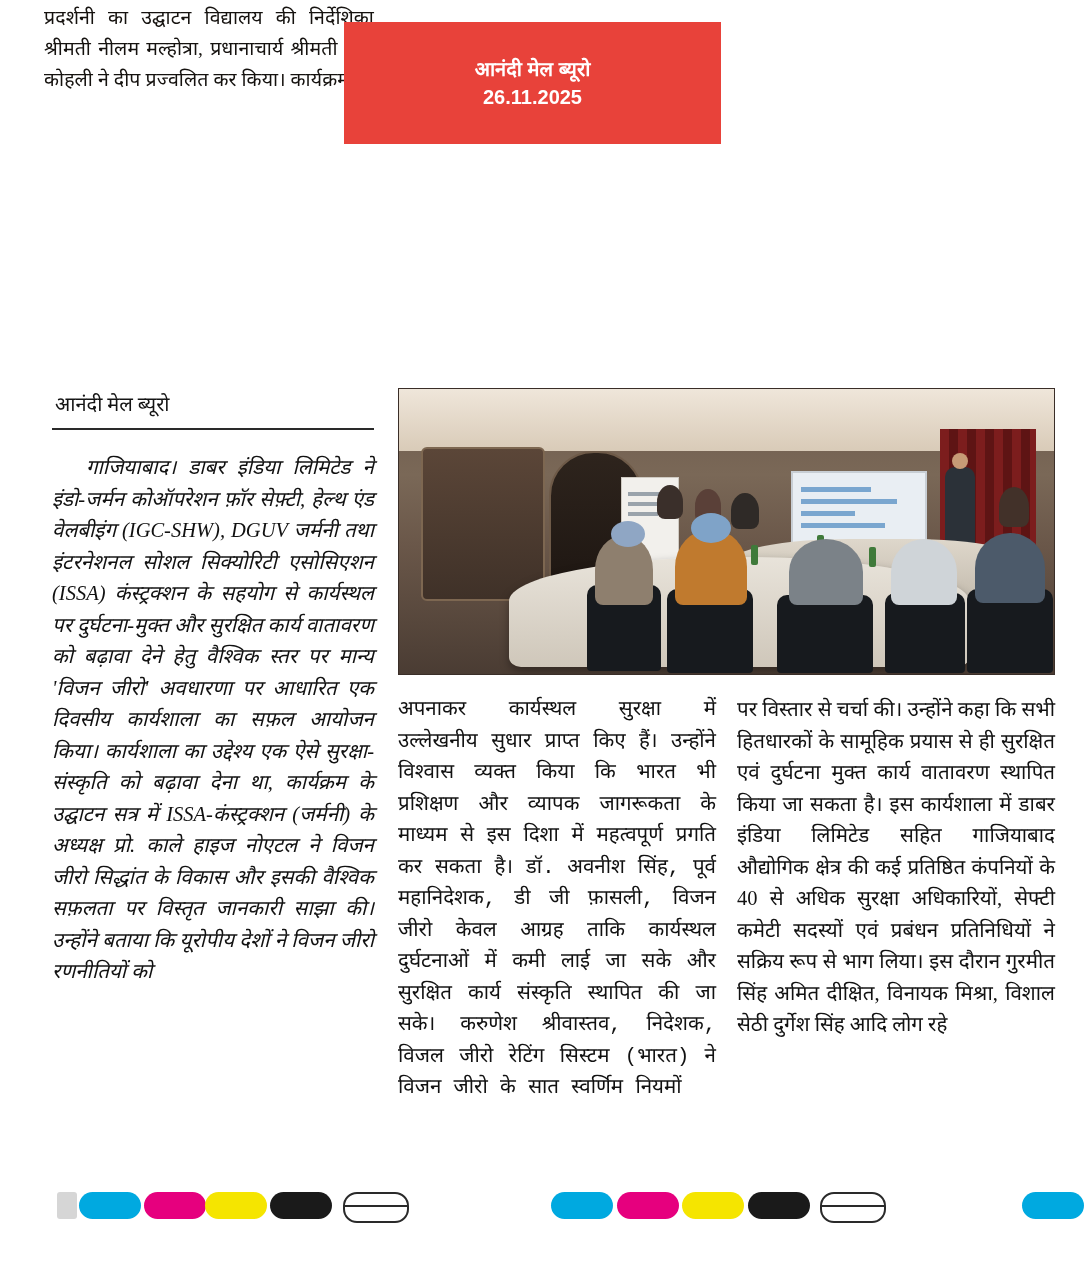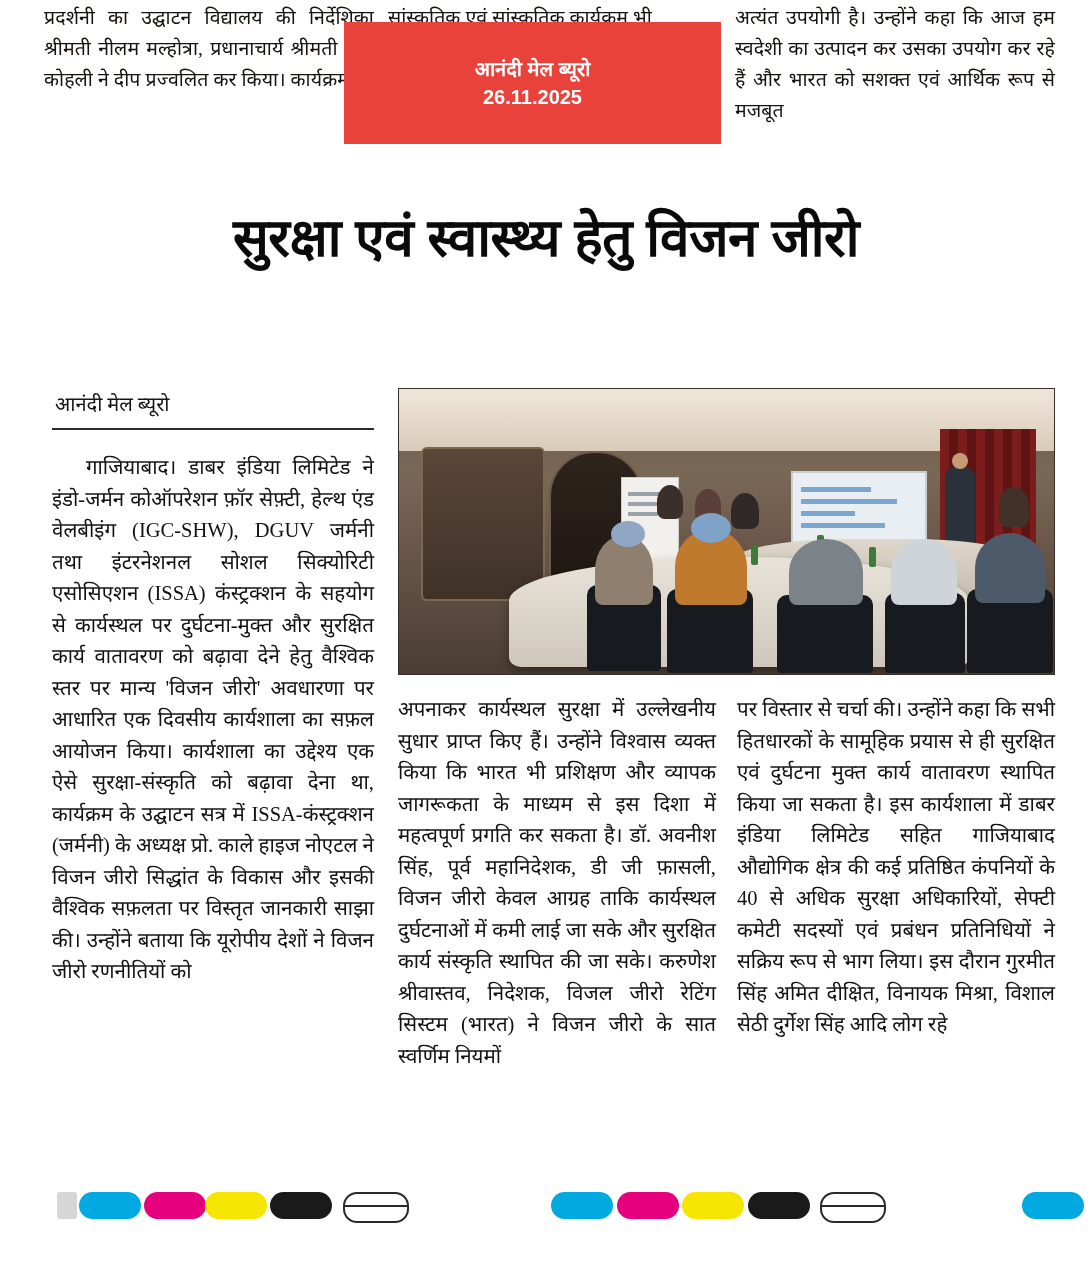--- a/index.html
+++ b/index.html
@@ -172,24 +172,24 @@
   .col {
     position: absolute;
     font-family: "Liberation Serif", serif;
     font-size: 20.5px;
     line-height: 31.5px;
     color: #111111;
     text-align: justify;
     text-justify: inter-word;
   }
   .col p { margin: 0; }
-  .col .indent { text-indent: 34px; }
+  .col .indent { text-indent: 34px; font-style: italic; }
 
   .col-1 { top: 452px; left: 52px; width: 322px; }
-  .col-2 { top: 694px; left: 398px; width: 318px; }
+  .col-2 { top: 694px; left: 398px; width: 318px; font-family: Liberation Mono, monospace; }
   .col-3 { top: 694px; left: 737px; width: 318px; }
 
   
   .colorbar-row {
     position: absolute;
     bottom: 58px;
     left: 0;
     width: 1089px;
     height: 30px;
   }
@@ -208,31 +208,28 @@
   .swatch.reg:after {
     content:"";
     position:absolute; left:0; top:11px; width:100%; height:2px; background:#2a2a2a;
   }
 </style>
 </head>
 <body>
 
 <div class="top-strip">
   <div class="top-col c1">प्रदर्शनी का उद्घाटन विद्यालय की निर्देशिका श्रीमती नीलम मल्होत्रा, प्रधानाचार्य श्रीमती रुचि कोहली ने दीप प्रज्वलित कर किया। कार्यक्रम</div>
-  <div class="top-col c2">सांस्कृतिक एवं सांस्कृतिक कार्यक्रम भी</div>
-  <div class="top-col c3">अत्यंत उपयोगी है। उन्होंने कहा कि आज हम स्वदेशी का उत्पादन कर उसका उपयोग कर रहे हैं और भारत को सशक्त एवं आर्थिक रूप से मजबूत</div>
 </div>
 
 <div class="date-badge">
   <div>आनंदी मेल ब्यूरो</div>
   <div>26.11.2025</div>
 </div>
 
 <h1 class="headline">
-  <span>सुरक्षा एवं स्वास्थ्य हेतु विजन जीरो</span>
 </h1>
 
 <div class="byline">आनंदी मेल ब्यूरो</div>
 <div class="byline-rule"></div>
 
 <div class="photo">
   <div class="ph-wall"></div>
   <div class="ph-ceiling"></div>
   <div class="ph-panelL"></div>
   <div class="ph-arch"></div>

